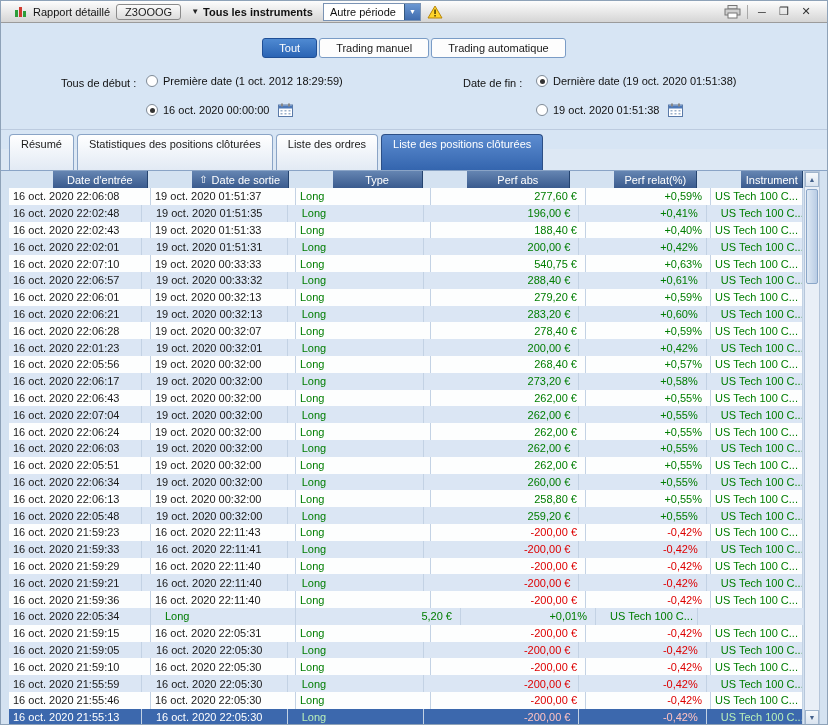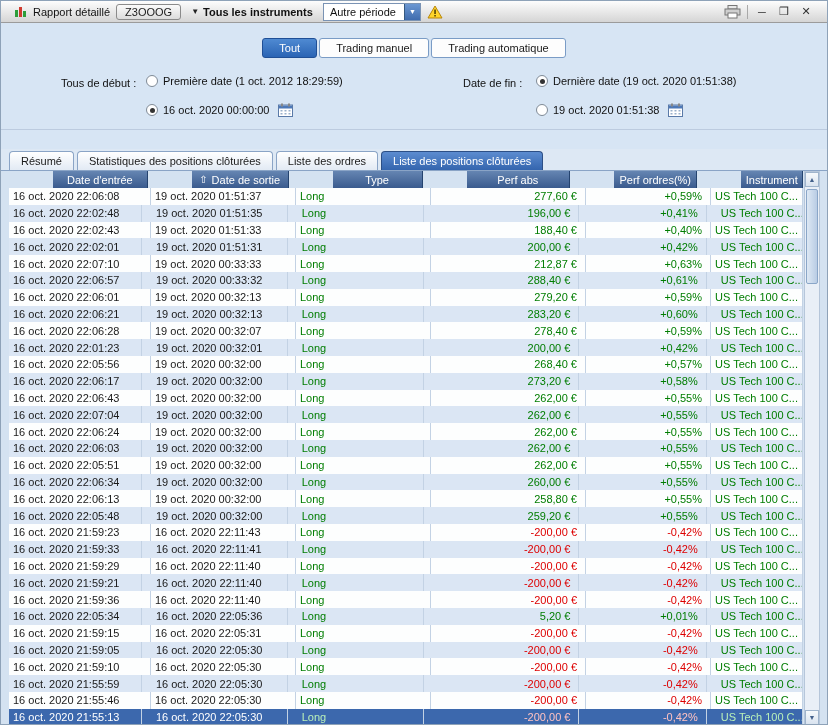--- a/index.html
+++ b/index.html
@@ -41,21 +41,21 @@
   .opt-left { left:145px; } .opt-right { left:535px; }
   .radio { width:12px; height:12px; border:1px solid #7f8a96; border-radius:50%; background:#fff;
     position:relative; flex:0 0 auto; }
   .radio.checked::after { content:''; position:absolute; left:3px; top:3px; width:5px; height:5px;
     border-radius:50%; background:#333; }
   .cal { margin-left:4px; display:flex; align-items:center; }
 
   
   .view-tabs { position:absolute; top:148px; left:0; width:100%; height:22px; background:#dde8f4;
     border-bottom:1px solid #8aa4c6; display:flex; align-items:flex-end; padding-left:8px; gap:3px; }
-  .vtab { font-size:11px; padding:3px 11px 3px; border:1px solid #8aa4c6; border-bottom:none;
+  .vtab { font-size:11px; padding:3px 11px 20px; border:1px solid #8aa4c6; border-bottom:none;
     border-radius:4px 4px 0 0; background:linear-gradient(#ffffff,#e2eaf4); color:#1a1a1a; cursor:default; }
   .vtab.active { background:linear-gradient(#5c8cd0,#3465ae); border-color:#2c4f86; color:#fff; }
 
   
   .table-bg { position:absolute; top:170px; left:0; width:100%; height:555px; background:#d4e2f1; }
   .thead { position:absolute; top:170px; left:8px; width:794px; height:17px; display:flex; }
   .hcell { background:linear-gradient(#6585b2,#3a5b8e); color:#fff; border-right:1px solid #24436f;
     display:flex; align-items:center; justify-content:center; font-size:11px; white-space:nowrap;
     overflow:hidden; cursor:default;margin-left:44px; }
   .sort-glyph { margin-right:4px; font-size:10px; }
@@ -202,21 +202,21 @@
       <div class="vtab">Liste des ordres</div>
       <div class="vtab active">Liste des positions clôturées</div>
     </div>
 
   <div class="table-bg"></div>
   <div class="thead">
       <div class="hcell c0">Date d'entrée</div>
       <div class="hcell c1"><span class="sort-glyph">⇧</span>Date de sortie</div>
       <div class="hcell c2">Type</div>
       <div class="hcell c3">Perf abs</div>
-      <div class="hcell c4">Perf ordres(%)</div>
+      <div class="hcell c4">Perf relat(%)</div>
       <div class="hcell c5">Instrument</div>
     </div>
   <div class="tbody">
       <div class="trow">
         <div class="cell c0">16 oct. 2020 22:06:08</div>
         <div class="cell c1">19 oct. 2020 01:51:37</div>
         <div class="cell c2 green">Long</div>
         <div class="cell c3 pos">277,60 €</div>
         <div class="cell c4 pos">+0,59%</div>
         <div class="cell c5 green">US Tech 100 C...</div>
@@ -242,21 +242,21 @@
         <div class="cell c1">19 oct. 2020 01:51:31</div>
         <div class="cell c2 green">Long</div>
         <div class="cell c3 pos">200,00 €</div>
         <div class="cell c4 pos">+0,42%</div>
         <div class="cell c5 green">US Tech 100 C...</div>
       </div>
       <div class="trow">
         <div class="cell c0">16 oct. 2020 22:07:10</div>
         <div class="cell c1">19 oct. 2020 00:33:33</div>
         <div class="cell c2 green">Long</div>
-        <div class="cell c3 pos">212,87 €</div>
+        <div class="cell c3 pos">540,75 €</div>
         <div class="cell c4 pos">+0,63%</div>
         <div class="cell c5 green">US Tech 100 C...</div>
       </div>
       <div class="trow alt">
         <div class="cell c0">16 oct. 2020 22:06:57</div>
         <div class="cell c1">19 oct. 2020 00:33:32</div>
         <div class="cell c2 green">Long</div>
         <div class="cell c3 pos">288,40 €</div>
         <div class="cell c4 pos">+0,61%</div>
         <div class="cell c5 green">US Tech 100 C...</div>
@@ -408,21 +408,20 @@
       <div class="trow">
         <div class="cell c0">16 oct. 2020 21:59:36</div>
         <div class="cell c1">16 oct. 2020 22:11:40</div>
         <div class="cell c2 green">Long</div>
         <div class="cell c3 neg">-200,00 €</div>
         <div class="cell c4 neg">-0,42%</div>
         <div class="cell c5 green">US Tech 100 C...</div>
       </div>
       <div class="trow alt">
         <div class="cell c0">16 oct. 2020 22:05:34</div>
-        <div class="cell c1">16 oct. 2020 22:05:36</div>
         <div class="cell c2 green">Long</div>
         <div class="cell c3 pos">5,20 €</div>
         <div class="cell c4 pos">+0,01%</div>
         <div class="cell c5 green">US Tech 100 C...</div>
       </div>
       <div class="trow">
         <div class="cell c0">16 oct. 2020 21:59:15</div>
         <div class="cell c1">16 oct. 2020 22:05:31</div>
         <div class="cell c2 green">Long</div>
         <div class="cell c3 neg">-200,00 €</div>

